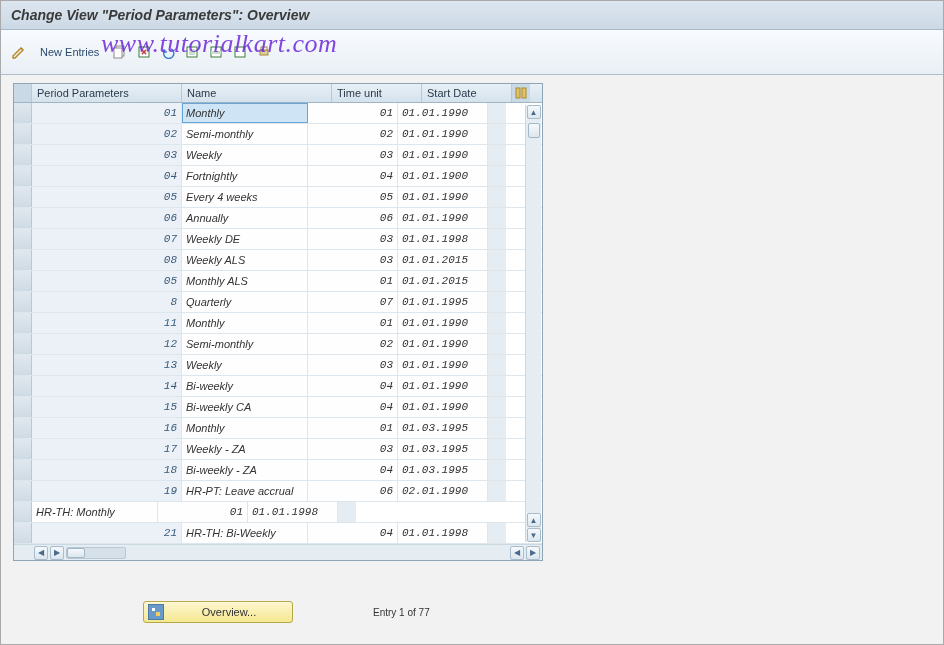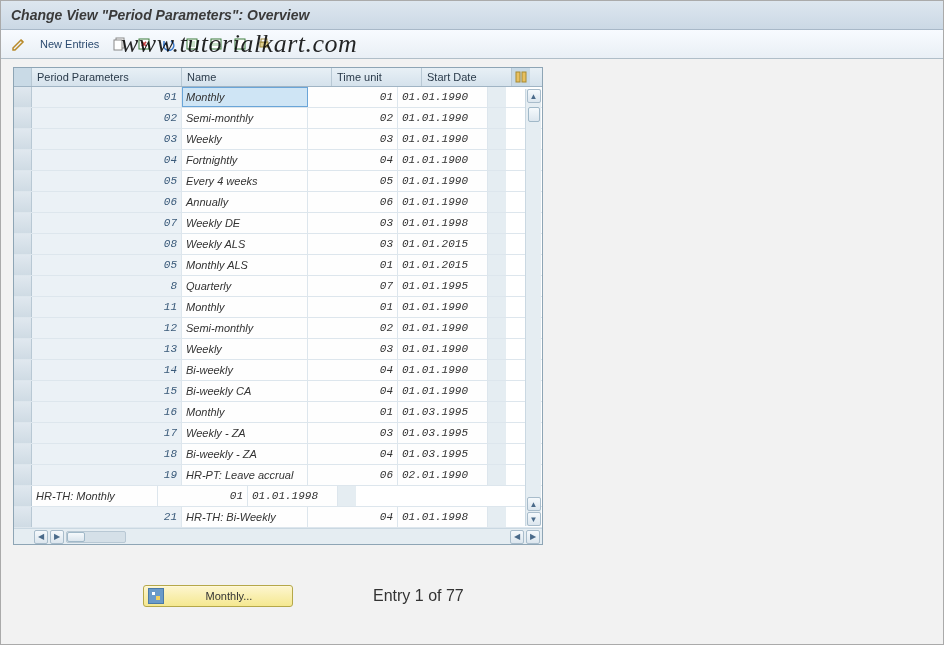--- a/index.html
+++ b/index.html
@@ -25,21 +25,21 @@
       font-style: italic;
       font-weight: bold;
       font-size: 14px;
       color: #3a3a3a;
       border-bottom: 1px solid #a8b8c8;
     }
     .toolbar {
       display: flex;
       align-items: center;
       background: linear-gradient(#f8fbff, #e9eff5);
-      padding: 4px 8px;
+      padding: 12px 8px;
       gap: 4px;
       border-bottom: 1px solid #b0bec8;
       position: relative;
     }
     .tb-icon {
       width: 20px;
       height: 20px;
       display: inline-flex;
       align-items: center;
       justify-content: center;
@@ -54,27 +54,26 @@
       cursor: pointer;
       border: 1px solid transparent;
       border-radius: 2px;
     }
     .watermark {
       position: absolute;
       top: 28px;
       left: 100px;
       font-size: 26px;
       font-style: italic;
-      color: #000000;
+      color: #6d28d9;
       opacity: 0.85;
       pointer-events: none;
       font-family: Georgia, serif;
       letter-spacing: 0.5px;
       z-index: 50;
-      margin-left: 20px;
     }
     .content {
       padding: 8px 12px;
     }
     .table-wrap {
       width: 530px;
       background: #fff;
       border: 1px solid #8ea5b5;
       position: relative;
     }
@@ -185,21 +184,21 @@
       background: linear-gradient(#fdf6d0, #f5e890);
       border:1px solid #b5a84a;
       border-radius:3px;
       padding:2px 4px;
       width: 150px;
       cursor:pointer;
       box-shadow: inset 0 1px 0 #fff8d8;
     }
     .position-btn .icon-box { width:16px; height:16px; background:#6a9ac8; display:flex; align-items:center; justify-content:center; border:1px solid #4a7aa8; }
     .position-btn .lbl { flex:1; text-align:center; font-size:11px; color:#333;}
-    .entry-text { font-size:16px; color:#333; }
+    .entry-text { font-size:10px; color:#333; }
     svg { display:block; }
   </style>
 </head>
 <body>
 
 <div class="window">
   <div class="watermark">www.tutorialkart.com</div>
 
   <div class="titlebar">Change View "Period Parameters": Overview</div>
 
@@ -465,18 +464,18 @@
 
     <div class="footer-bar">
       <div class="position-btn">
         <span class="icon-box">
           <svg width="10" height="10">
               <rect x="0" y="0" width="10" height="10" fill="#6a9ac8"></rect>
               <rect x="1" y="1" width="3" height="3" fill="#fff"></rect>
               <rect x="5" y="5" width="4" height="4" fill="#f0d060"></rect>
             </svg>
         </span>
-        <span class="lbl">Monthly...</span>
+        <span class="lbl">Overview...</span>
       </div>
       <span class="entry-text">Entry 1 of 77</span>
     </div>
   </div>
 </div>
 
 </body></html>

